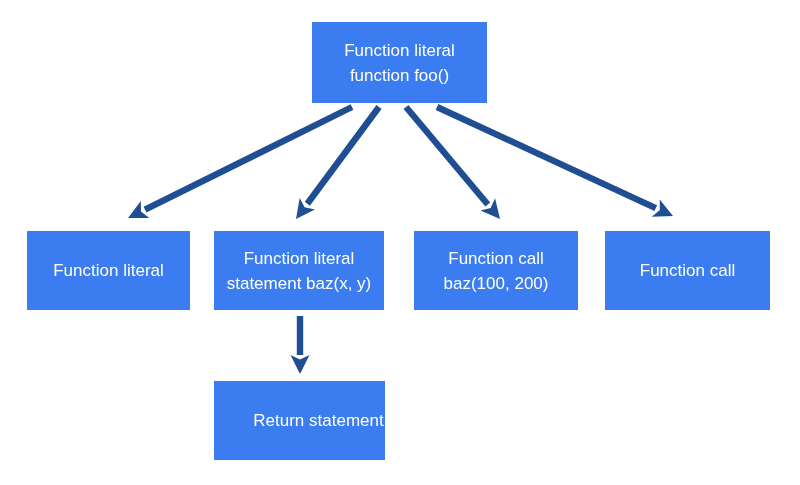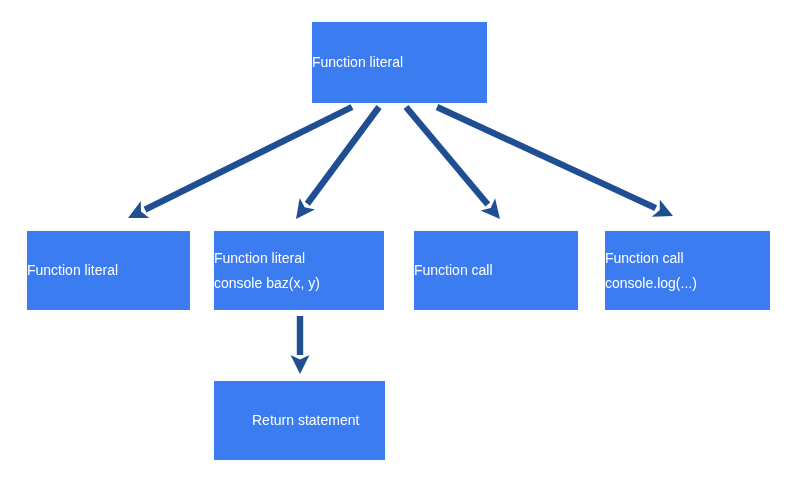--- a/index.html
+++ b/index.html
@@ -24,25 +24,25 @@
     top: 0;
     width: 800px;
     height: 485px;
     pointer-events: none;
   }
   .node {
     position: absolute;
     box-sizing: border-box;
     display: flex;
     flex-direction: column;
-    align-items: flex-start;
+    align-items: center;
     justify-content: center;
     color: #ffffff;
     font-family: "Liberation Sans", sans-serif;
-    font-size: 14px;
+    font-size: 17px;
     line-height: 25px;
     text-align: center;
     letter-spacing: 0px;
     white-space: nowrap;
     z-index: 2;
   }
   .node .line1,
   .node .line2 {
     display: block;
   }
@@ -70,37 +70,38 @@
         <polygon points="673,216 651.7675415082047,216.6578042217768 659.8362219478352,209.92011945895777 659.7342815275013,199.4087157396298" fill="#1f4e93"></polygon>
       </g>
       <g>
         <polygon points="296.8,316 296.8,355 303.2,355 303.2,316" fill="#1f4e93"></polygon>
         <polygon points="300,374 290.5,355 300,359.5 309.5,355" fill="#1f4e93"></polygon>
       </g>
     </svg>
 
   <div class="node" style="left: 312px; top: 22px; width: 175px; height: 81px; background: rgb(59, 125, 240); color: rgb(255, 255, 255);">
     <span class="line1">Function literal</span>
+    <span class="line2">function foo()</span>
   </div>
 
   <div class="node" style="left: 27px; top: 231px; width: 163px; height: 79px; background: rgb(59, 125, 240); color: rgb(255, 255, 255);">
     <span class="line1">Function literal</span>
   </div>
 
   <div class="node" style="left: 214px; top: 231px; width: 170px; height: 79px; background: rgb(59, 125, 240); color: rgb(255, 255, 255);">
     <span class="line1">Function literal</span>
-    <span class="line2">console baz(x, y)</span>
+    <span class="line2">statement baz(x, y)</span>
   </div>
 
   <div class="node" style="left: 414px; top: 231px; width: 164px; height: 79px; background: rgb(59, 125, 240); color: rgb(255, 255, 255);">
     <span class="line1">Function call</span>
+    <span class="line2">baz(100, 200)</span>
   </div>
 
   <div class="node" style="left: 605px; top: 231px; width: 165px; height: 79px; background: rgb(59, 125, 240); color: rgb(255, 255, 255);">
     <span class="line1">Function call</span>
-    <span class="line2">console.log(...)</span>
   </div>
 
   <div class="node" style="left: 214px; top: 381px; width: 171px; height: 79px; background: rgb(59, 125, 240); color: rgb(255, 255, 255); padding-left: 38px;">
     <span class="line1">Return statement</span>
   </div>
 
 </div>
 
 </body></html>

